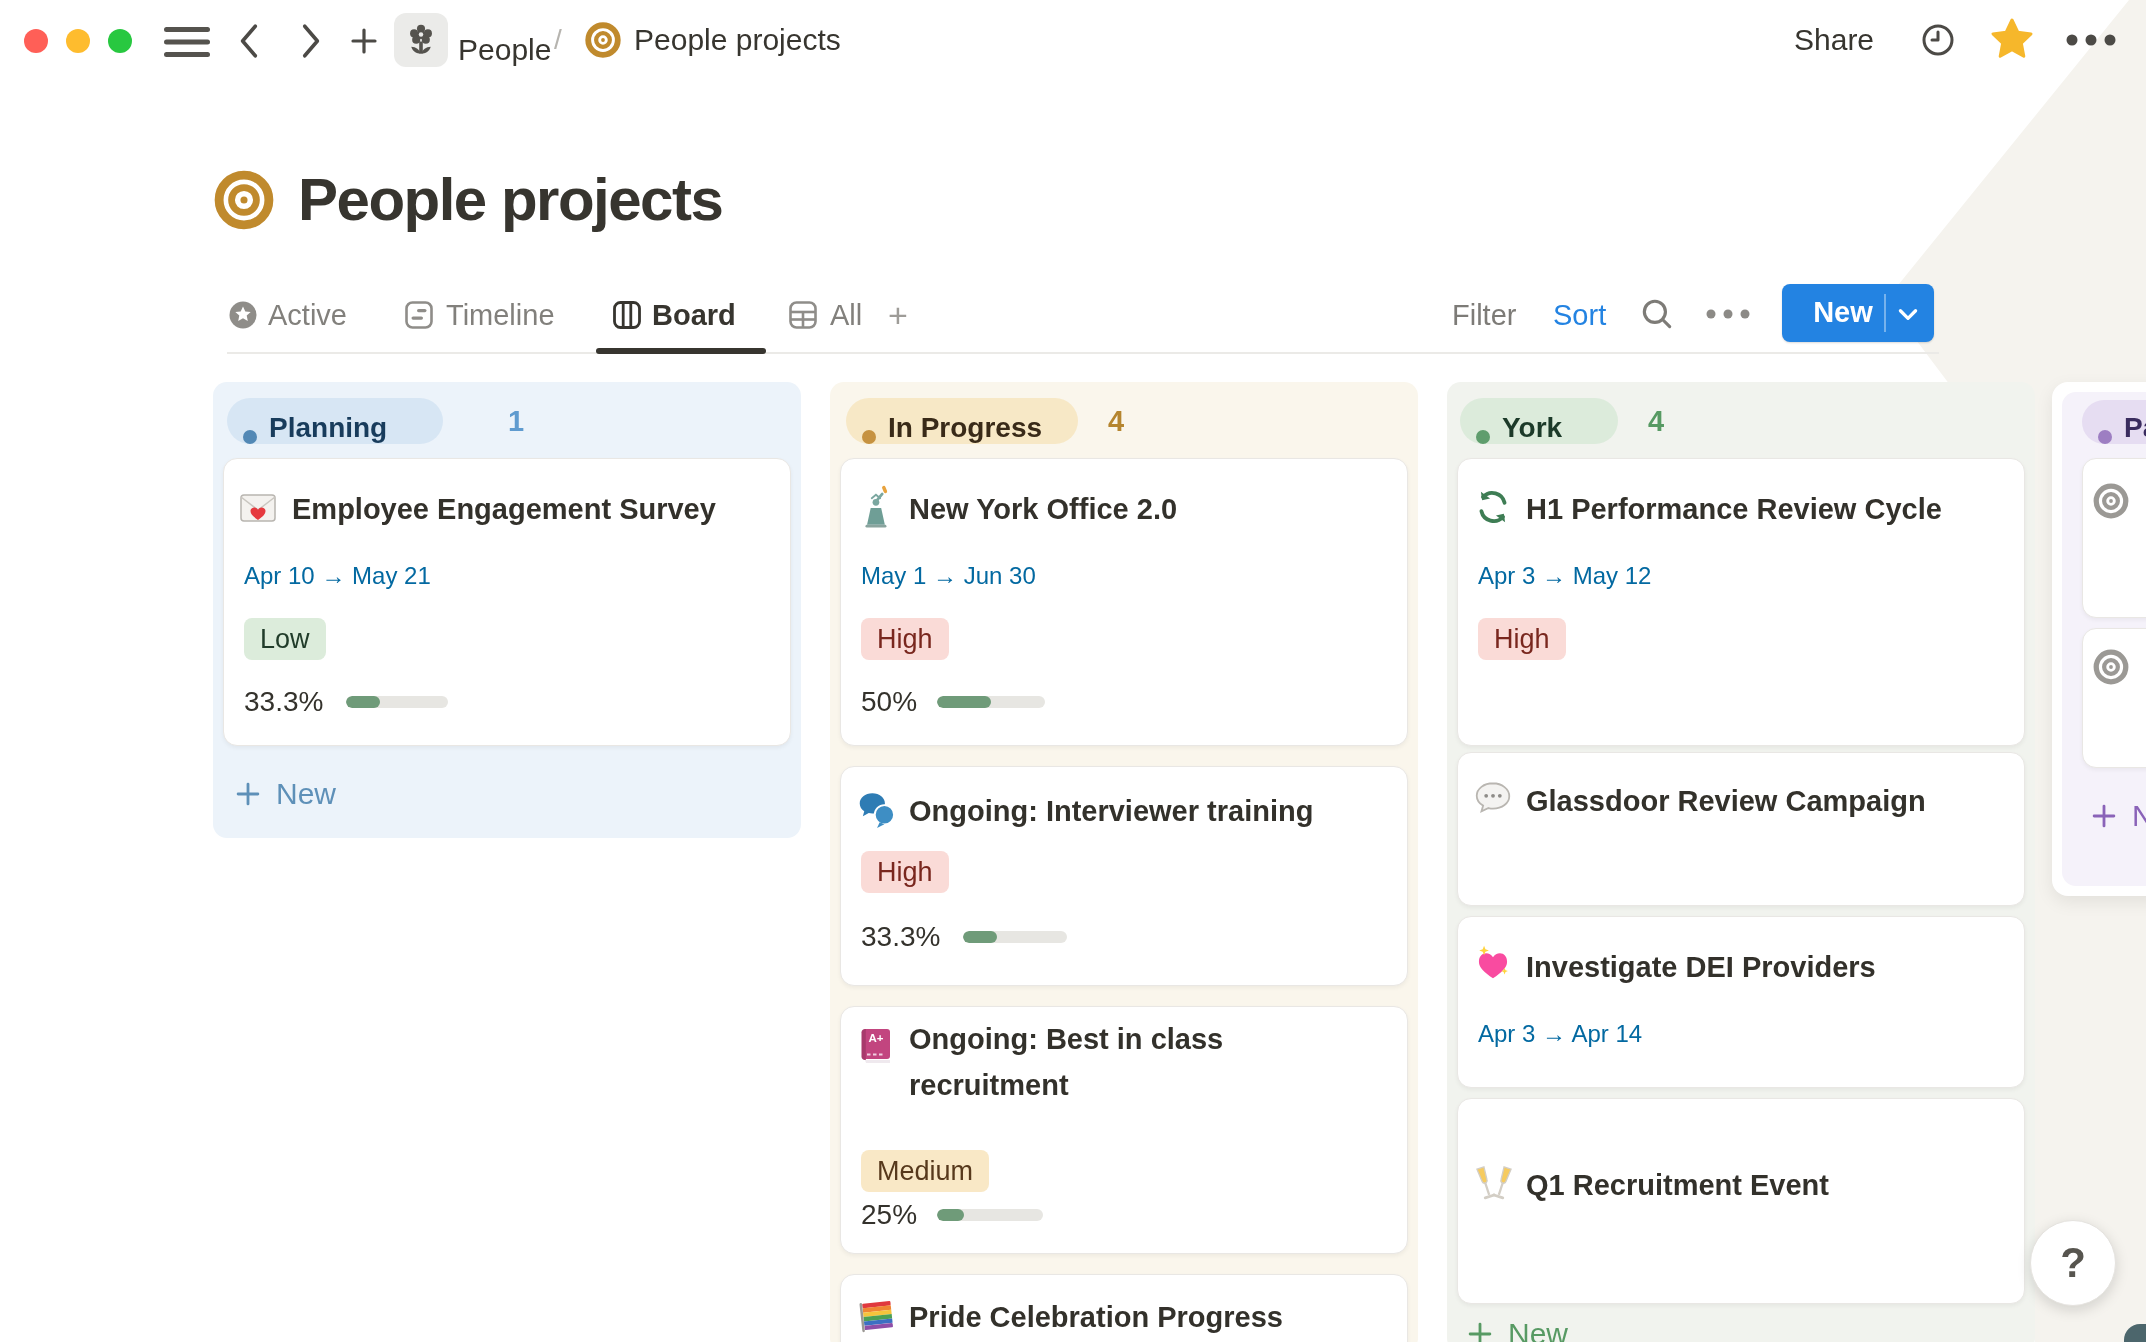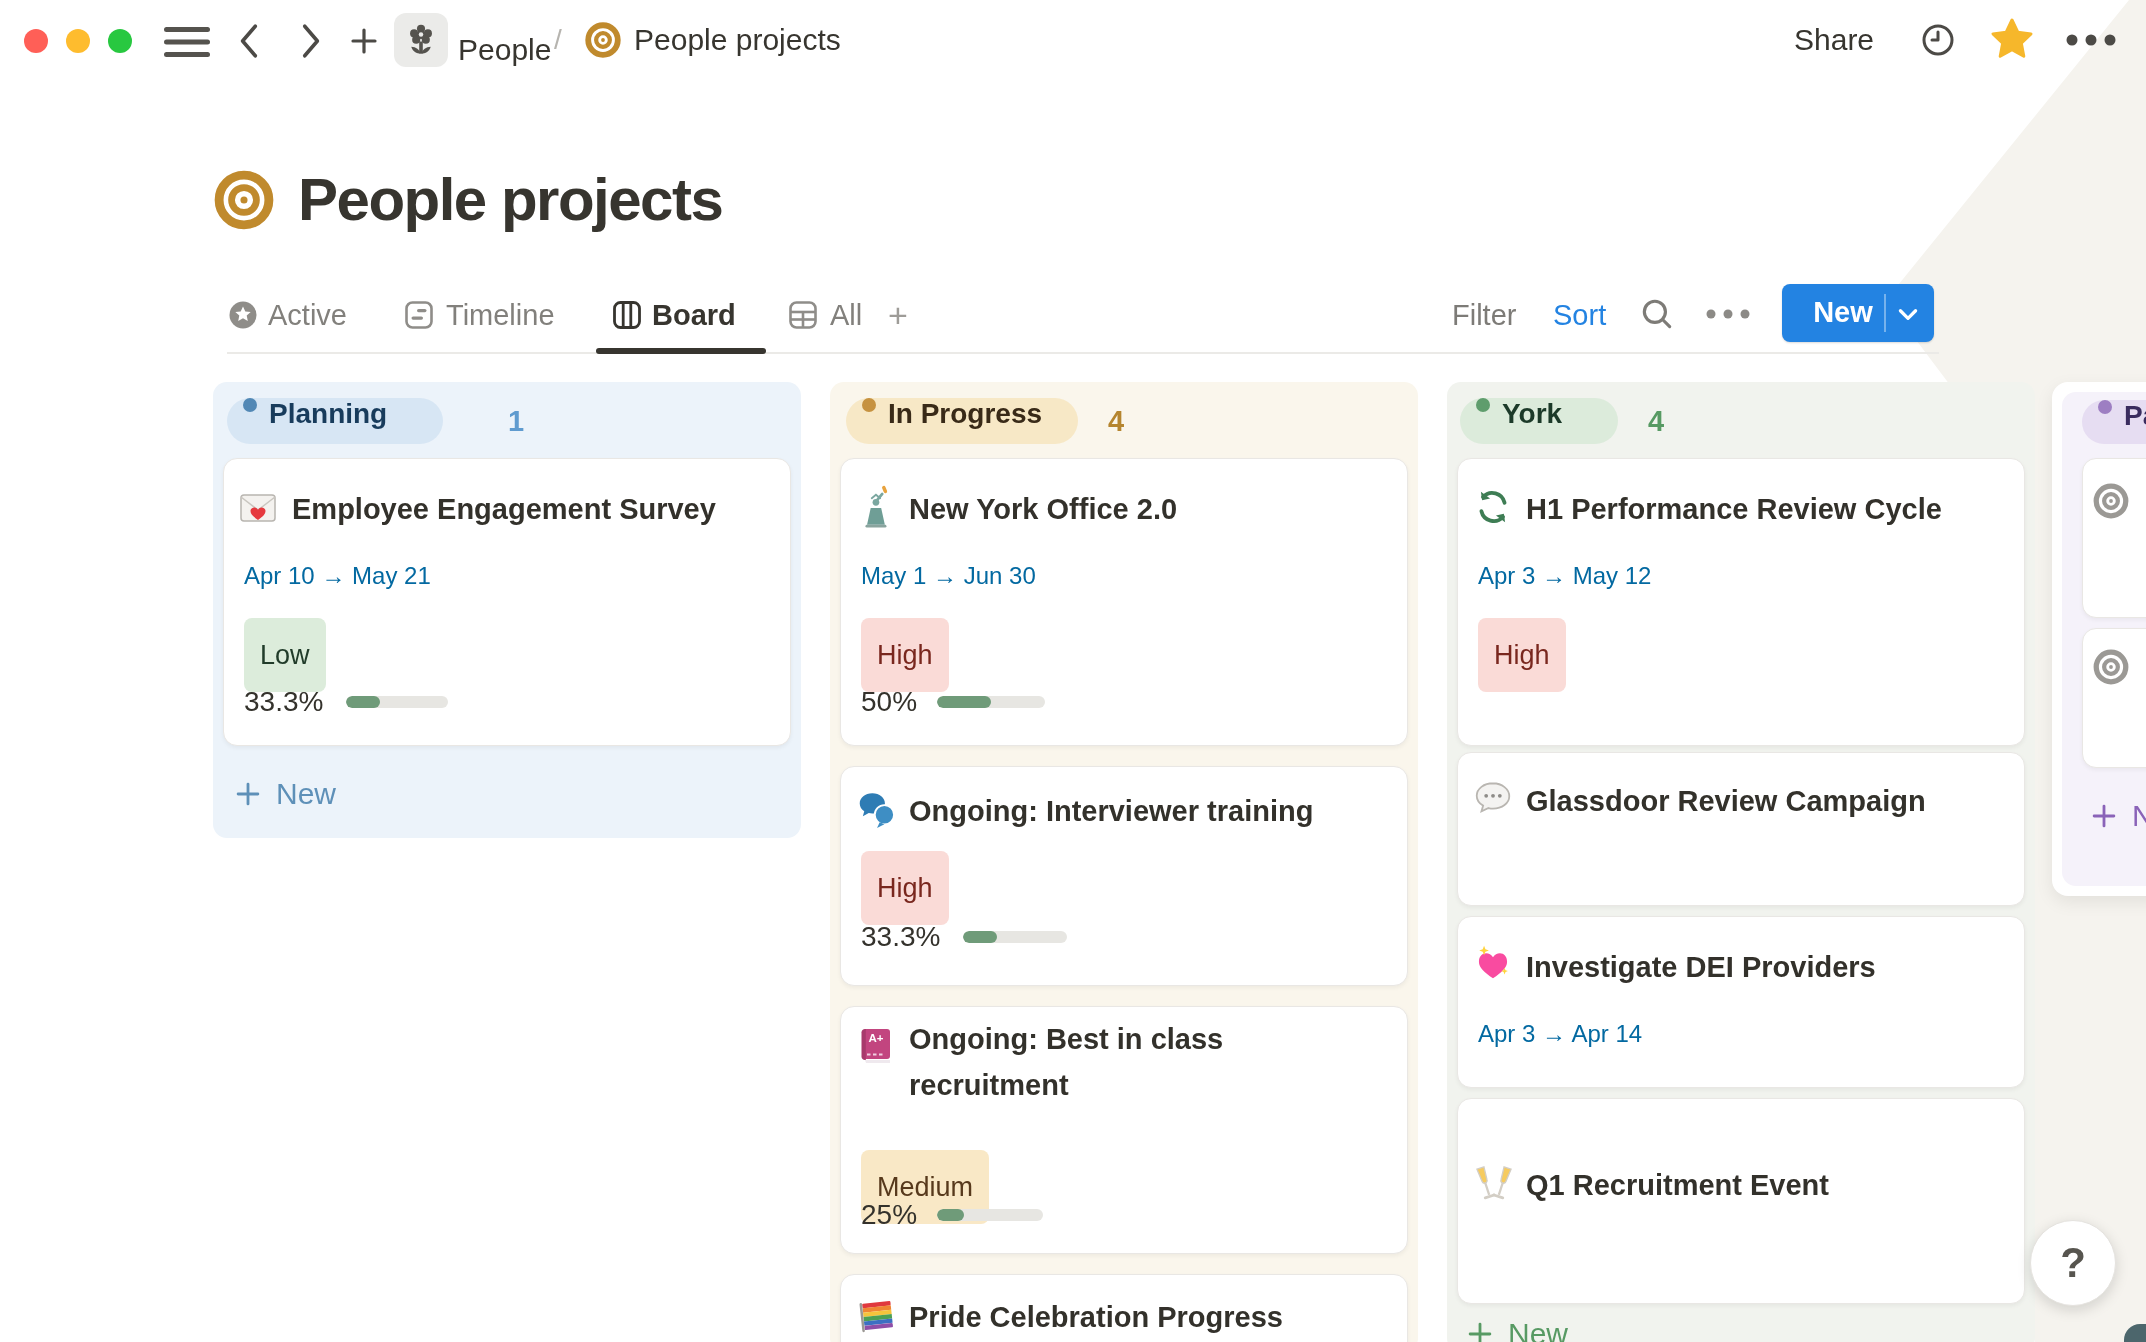--- a/index.html
+++ b/index.html
@@ -9,32 +9,32 @@
   .txt{white-space:nowrap;}
   
   #wedge{left:0;top:0;width:2146px;height:1342px;background:#f5f3ee;
          clip-path:polygon(2129px 0px,2146px 0px,2146px 1342px,2035px 1342px,2035px 498px,1886px 300px);}
   
   .light{width:24px;height:24px;border-radius:50%;}
   
   .tab-label{font-size:29px;line-height:46px;color:#82807c;}
   .tab-label.active{color:#37352f;font-weight:700;}
   
-  .pill{border-radius:23px;display:flex;align-items:flex-start;}
+  .pill{border-radius:23px;display:flex;align-items:flex-end;}
   .pill .dot{width:14px;height:14px;border-radius:50%;margin-left:16px;}
   .pill .plabel{font-size:28px;font-weight:700;margin-left:12px;}
   .count{font-size:29px;font-weight:600;line-height:46px;}
   
   .col{border-radius:14px;}
   .card{background:#ffffff;border:1px solid #e9e7e4;border-radius:14px;
         box-shadow:0 2px 4px rgba(15,15,15,.05);box-sizing:border-box;}
   .card-title{font-size:29px;font-weight:700;color:#33312b;line-height:38px;}
   .card-title.wrap{white-space:normal;line-height:46px;}
   .date{font-size:24px;color:#0369a1;line-height:36px;}
-  .tag{display:inline-block;height:42px;line-height:42px;border-radius:8px;padding:16px 16px;
+  .tag{display:inline-block;height:42px;line-height:42px;border-radius:8px;padding:0 16px;
        font-size:27px;font-weight:500;}
   .tag-low{background:#dcecdb;color:#213c2a;}
   .tag-high{background:#fadbd7;color:#79271e;}
   .tag-medium{background:#f9e8c6;color:#57391c;}
   .plabel2{font-size:28px;line-height:32px;color:#34322c;}
   .bar{height:12px;border-radius:6px;background:#e7e6e2;overflow:hidden;}
   .bar .fill{height:100%;border-radius:6px;background:#6f9b79;}
   .newlink{font-size:30px;font-weight:500;line-height:44px;}
   
   #new-btn{background:#2383e2;border-radius:8px;box-shadow:0 1px 2px rgba(15,15,15,.15);}

